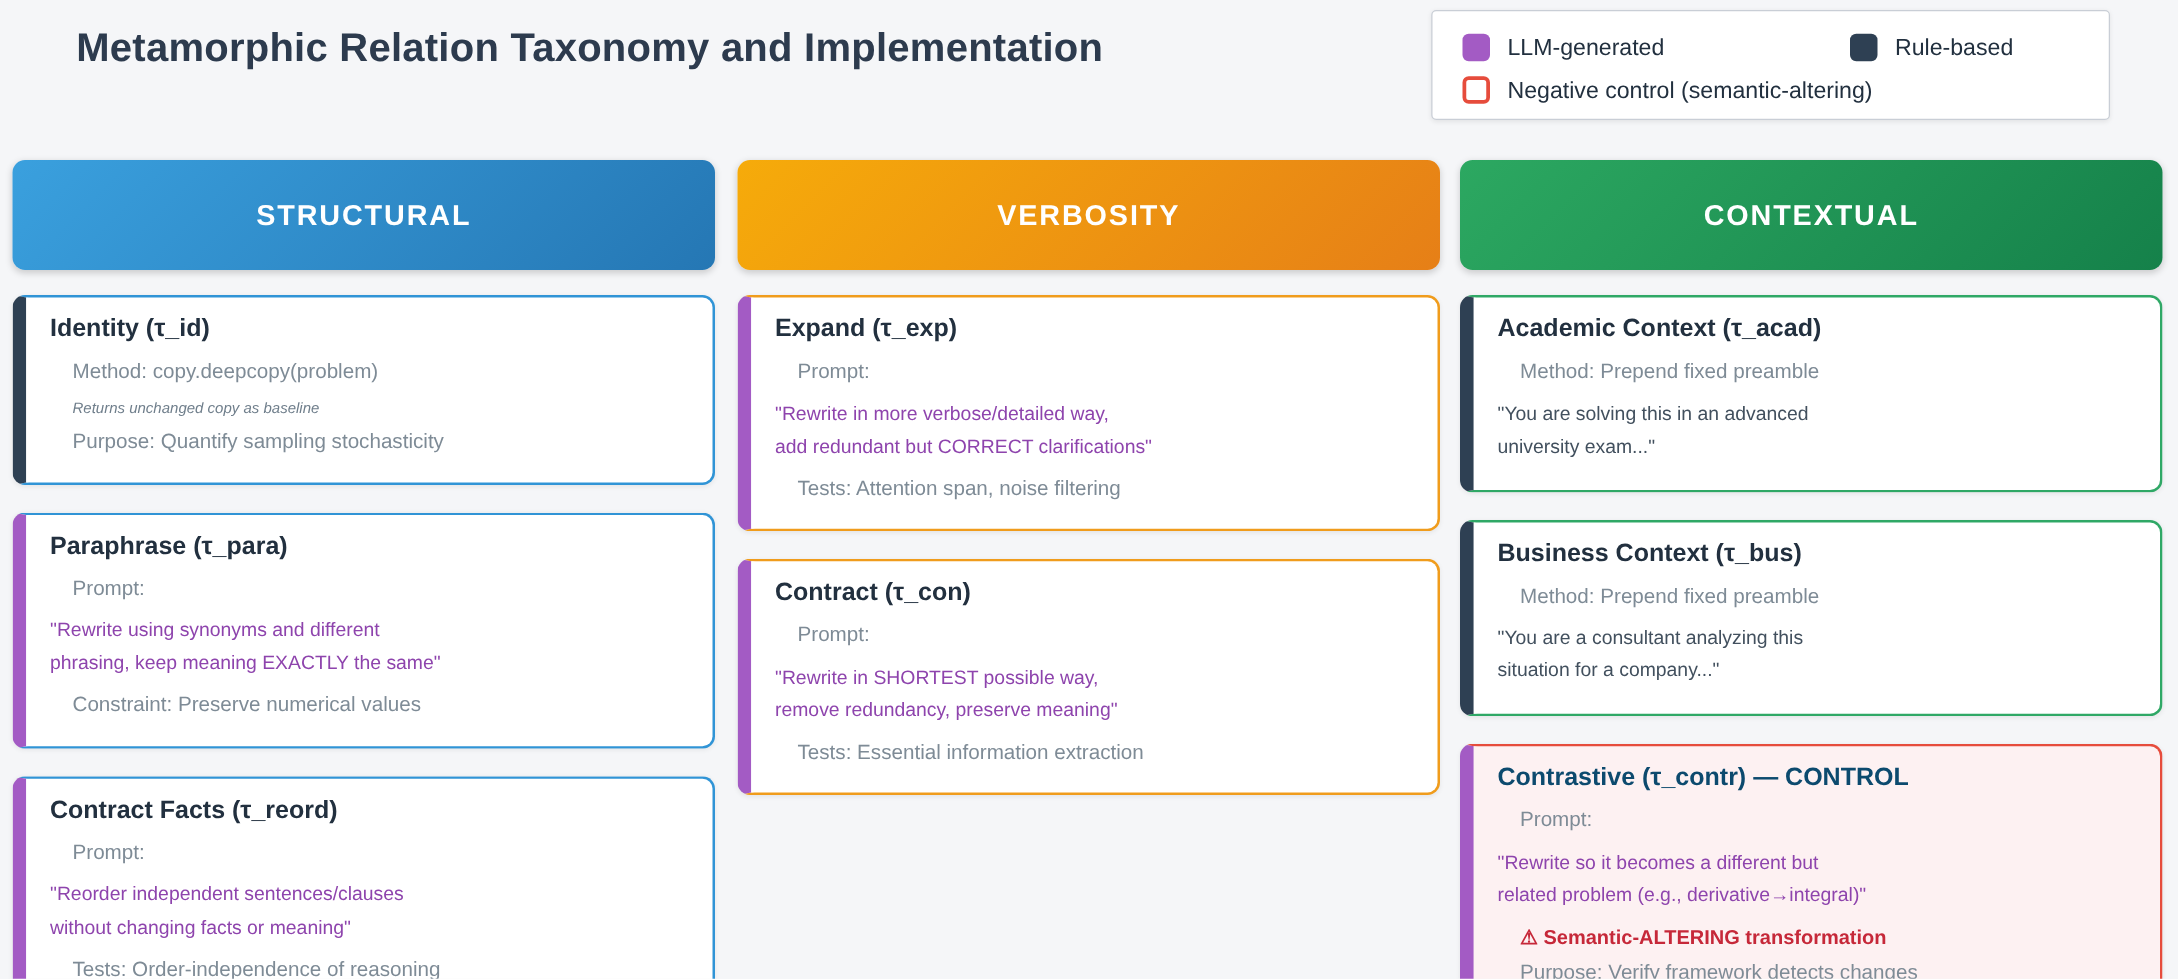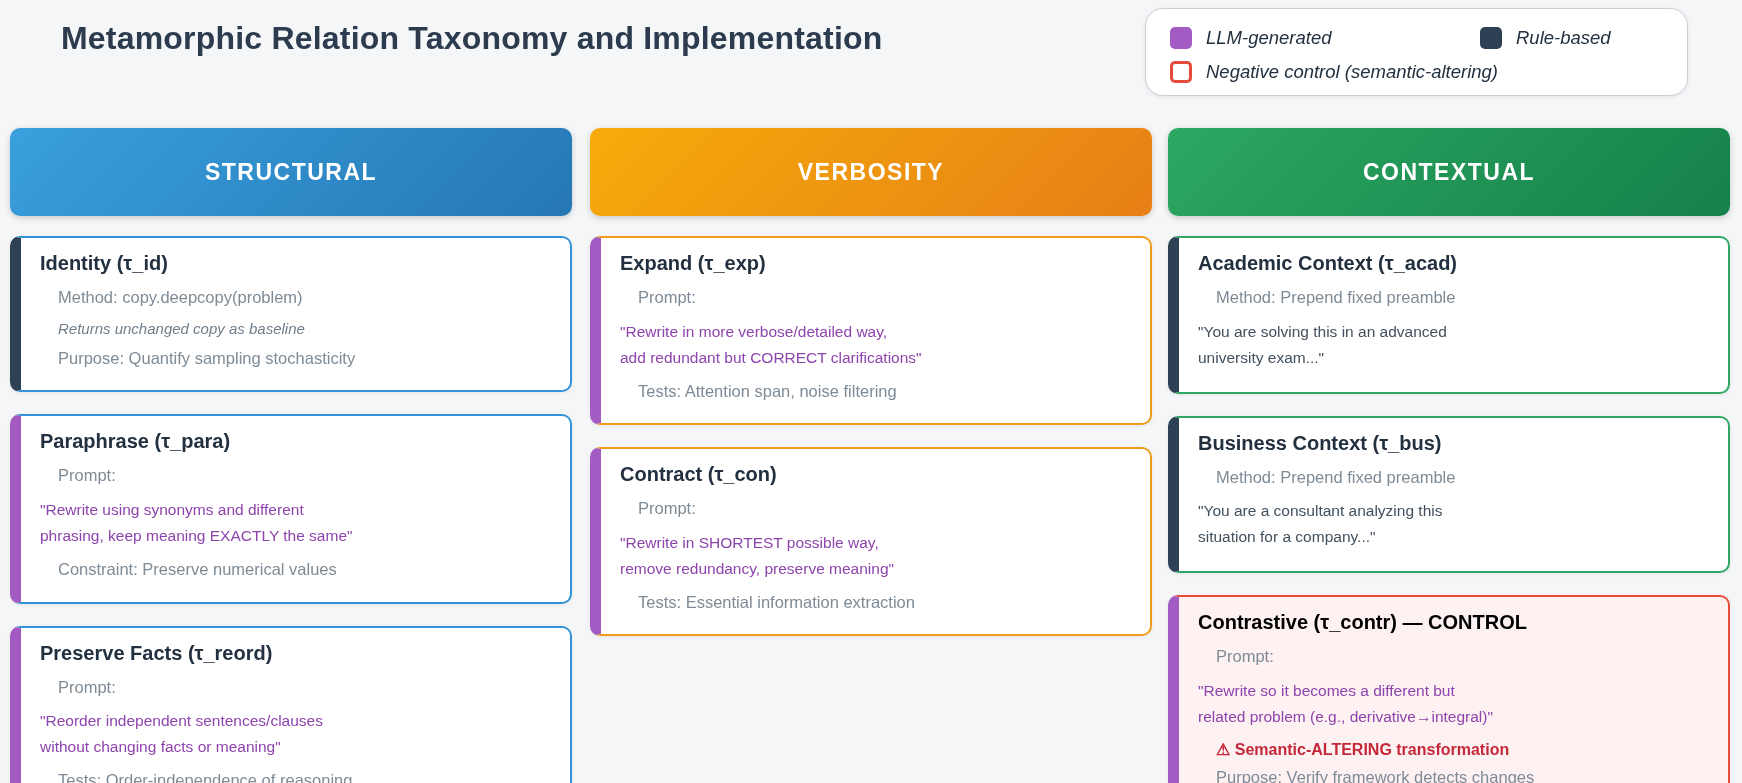--- a/index.html
+++ b/index.html
@@ -23,24 +23,23 @@
   }
   
   .legend {
     position: absolute;
     left: 1145px;
     top: 8px;
     width: 543px;
     box-sizing: border-box;
     background: #ffffff;
     border: 1.5px solid #c9ced6;
-    border-radius: 18px;
+    border-radius: 4px;
     padding: 18px 32px 12px 24px;
     box-shadow: 0 1px 4px rgba(0,0,0,0.08);
-    font-style: italic;
   }
   .legend-row { display: flex; align-items: center; margin-bottom: 12px; }
   .legend-row:last-child { margin-bottom: 0; }
   .legend-item { display: flex; align-items: center; }
   .legend-item.first { width: 310px; }
   .swatch {
     width: 22px; height: 22px;
     border-radius: 5px;
     margin-right: 14px;
     flex: none;
@@ -92,24 +91,24 @@
     border-top-color: #e64c3c !important;
     border-right-color: #e64c3c !important;
     border-bottom-color: #e64c3c !important;
   }
   .card-title {
     font-size: 20px;
     font-weight: bold;
     color: #22303f;
     margin: 3px 0 10px 0;
   }
-  .card.negative .card-title { color: #000000; }
+  .card.negative .card-title { color: #0c4a6e; }
   .line { margin: 6px 18px; }
   .l-meta { font-size: 16.5px; color: #7e8b96; line-height: 1.55; }
-  .l-italic { font-size: 15px; color: #6f7e8b; font-style: italic; line-height: 1.55; }
+  .l-italic { font-size: 12px; color: #6f7e8b; font-style: italic; line-height: 1.55; }
   .l-prompt { margin: 8px 0; }
   .l-prompt div { font-size: 15.5px; color: #8e44ad; line-height: 1.68; }
   .l-quote { margin: 8px 0; }
   .l-quote div { font-size: 15.5px; color: #42505e; line-height: 1.68; }
   .l-warning { font-size: 16px; font-weight: bold; color: #c62839; margin-top: 10px; }
 </style>
 </head>
 <body>
 
 <div class="page-title">Metamorphic Relation Taxonomy and Implementation</div>
@@ -145,21 +144,21 @@
       <div class="card accent-llm">
         <div class="card-title">Paraphrase (τ_para)</div>
         <div class="line l-meta">Prompt:</div>
         <div class="line l-prompt">
           <div>"Rewrite using synonyms and different</div>
           <div>phrasing, keep meaning EXACTLY the same"</div>
         </div>
         <div class="line l-meta">Constraint: Preserve numerical values</div>
       </div>
       <div class="card accent-llm">
-        <div class="card-title">Preserve Facts (τ_reord)</div>
+        <div class="card-title">Contract Facts (τ_reord)</div>
         <div class="line l-meta">Prompt:</div>
         <div class="line l-prompt">
           <div>"Reorder independent sentences/clauses</div>
           <div>without changing facts or meaning"</div>
         </div>
         <div class="line l-meta">Tests: Order-independence of reasoning</div>
       </div>
     </div>
 </div>
 

